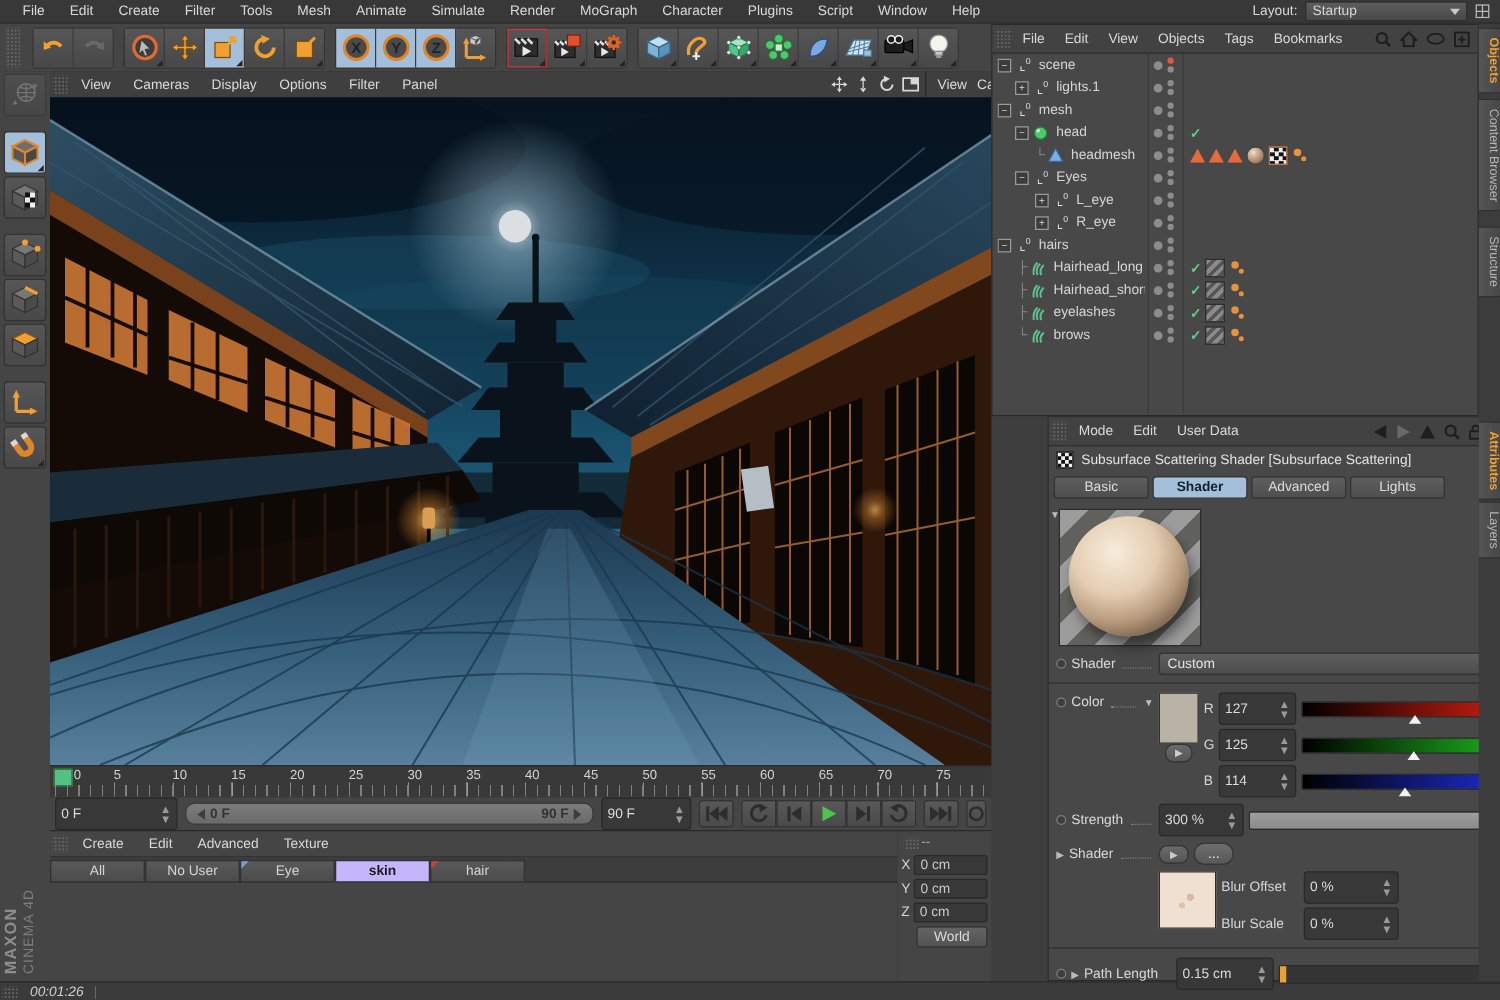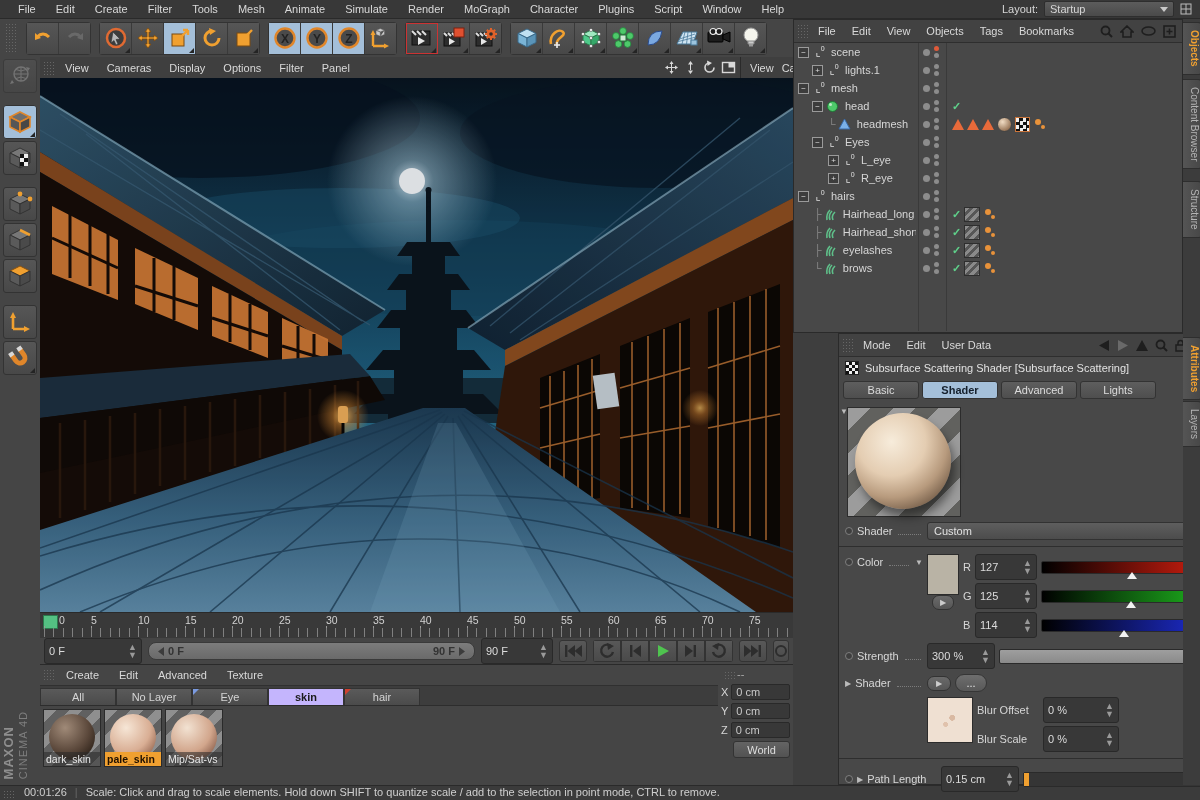--- a/index.html
+++ b/index.html
@@ -78,21 +78,21 @@
           padding:1px 2px;box-sizing:border-box;white-space:nowrap;overflow:hidden;}
   .mlabel.sel{background:#f0a030;color:#201000;font-weight:bold;}
   
   #coords{left:718px;top:664px;width:75px;height:121px;background:#454545;border-top:1px solid #2a2a2a;padding:2px 3px;box-sizing:border-box;}
   .crow{display:flex;align-items:center;gap:3px;margin-top:3px;}
   .cfield{flex:1;height:14px;background:#383838;border:1px solid #292929;border-radius:2px;color:#c9c9c9;padding:0 4px;display:flex;align-items:center;}
   #worldbtn{margin-left:12px;flex:1;height:15px;background:linear-gradient(#646464,#525252);border:1px solid #333;
             border-radius:3px;display:flex;align-items:center;justify-content:center;color:#ddd;cursor:pointer;}
   
   #statusbar{left:0;top:785px;width:1200px;height:15px;background:#3b3b3b;border-top:1px solid #2a2a2a;
-             display:flex;gap:8px;color:#cfcfcf;}
+             display:flex;align-items:center;gap:8px;color:#cfcfcf;font-style:italic;}
   
   #ompanel{left:793px;top:19px;width:390px;height:314px;background:#484848;border:1px solid #2a2a2a;box-sizing:border-box;}
   .pmenu{height:22px;display:flex;align-items:center;border-bottom:1px solid #2e2e2e;background:#424242;}
   .pmenu .menu{padding:2px 8px;}
   .picons{margin-left:auto;display:flex;gap:7px;padding-right:6px;align-items:center;}
   #omtree{position:relative;height:288px;overflow:hidden;}
   .vline{position:absolute;top:0;bottom:0;width:1px;background:#3a3a3a;}
   .trow{position:relative;height:18px;display:flex;align-items:center;cursor:pointer;}
   .tname{display:flex;align-items:center;width:118px;overflow:hidden;flex:none;}
   .exp{width:9px;height:9px;border:1px solid #9a9a9a;background:#3c3c3c;margin-right:3px;flex:none;
@@ -687,38 +687,24 @@
   <div id="matmgr" class="abs">
     <div id="matmenu">
       <div class="grip"></div>
       <span class="menu">Create</span>
       <span class="menu">Edit</span>
       <span class="menu">Advanced</span>
       <span class="menu">Texture</span>
     </div>
     <div id="mattabs">
       <span class="mtab">All</span>
-      <span class="mtab">No Layer</span>
+      <span class="mtab">No User</span>
       <span class="mtab"><i class="corner" style="border-top:6px solid #7a9ae0;"></i><span>Eye</span></span>
       <span class="mtab active">skin</span>
       <span class="mtab"><i class="corner" style="border-top:6px solid #d04030;"></i><span>hair</span></span>
-    </div>
-    <div class="flex" style="gap:3px;padding:3px 0 0 3px;align-items:flex-start;">
-      <div class="thumb">
-        <div class="sph" style="background:radial-gradient(circle at 35% 30%,#a08a78,#5a473a 55%,#241a12 90%);"></div>
-        <div class="mlabel">dark_skin</div>
-      </div>
-      <div class="thumb">
-        <div class="sph" style="background:radial-gradient(circle at 35% 30%,#f6e6d6,#d9ae94 55%,#8a5a44 90%);"></div>
-        <div class="mlabel sel">pale_skin</div>
-      </div>
-      <div class="thumb">
-        <div class="sph" style="background:radial-gradient(circle at 35% 30%,#f2e2d2,#d2a68c 55%,#7e5240 90%);"></div>
-        <div class="mlabel">Mip/Sat-vs</div>
-      </div>
     </div>
   </div>
 
   <div id="coords" class="abs">
     <div class="flex" style="height:14px;">
       <div class="grip" style="height:10px;"></div>
       <span style="color:#aaa;">--</span>
     </div>
     <div class="crow">
         <span>X</span>
@@ -742,21 +728,20 @@
         <div id="worldbtn">
           <span>World</span>
         </div>
       </div>
   </div>
 
   <div id="statusbar" class="abs">
     <div class="grip" style="height:10px;"></div>
     <span>00:01:26</span>
     <span style="color:#666;">|</span>
-    <span>Scale: Click and drag to scale elements. Hold down SHIFT to quantize scale / add to the selection in point mode, CTRL to remove.</span>
   </div>
 
   <div id="ompanel" class="abs">
     <div class="pmenu">
       <div class="grip"></div>
       <span class="menu">File</span>
       <span class="menu">Edit</span>
       <span class="menu">View</span>
       <span class="menu">Objects</span>
       <span class="menu">Tags</span>

